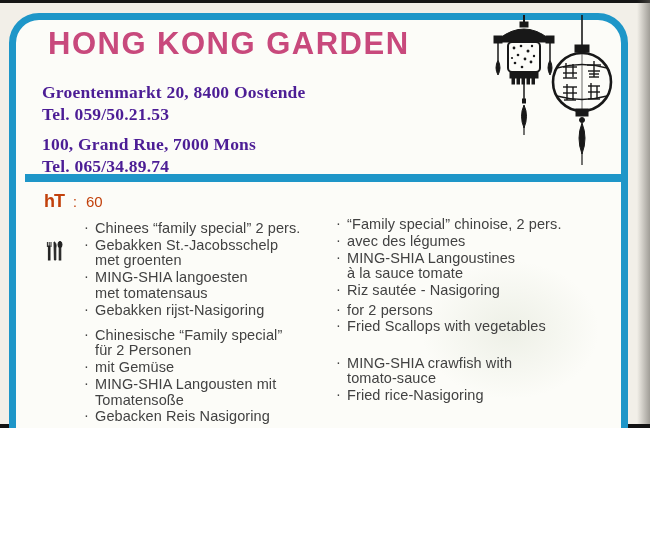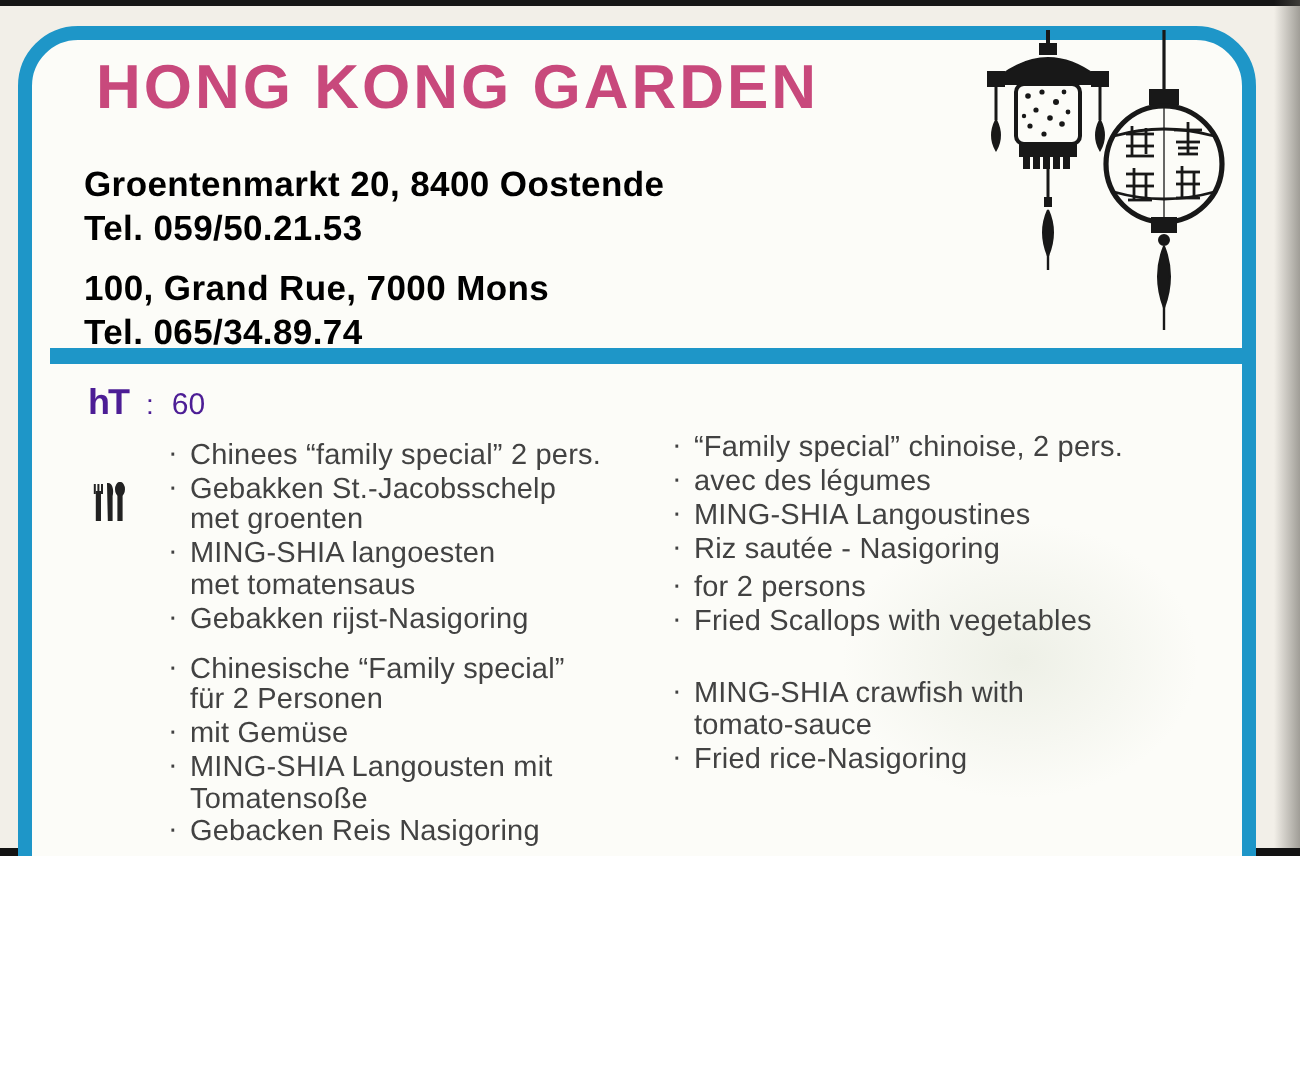--- a/index.html
+++ b/index.html
@@ -20,28 +20,28 @@
     background:#fcfcf8;
   }
   .smudge { position:absolute; left:420px; top:260px; width:180px; height:140px;
             background:radial-gradient(ellipse at center, rgba(186,196,168,0.22), rgba(186,196,168,0) 70%); }
   .title {
     position:absolute; left:48px; top:26px;
     font-size:31px; font-weight:bold; letter-spacing:1.5px;
     color:var(--brand,#c8497c); white-space:nowrap;
   }
   .addr { position:absolute; left:42px; font-size:17.5px; font-weight:bold;
-          color:#000000; letter-spacing:0.2px; white-space:nowrap; }
+          color:#4c1d95; letter-spacing:0.2px; white-space:nowrap;font-family:Liberation Serif, serif; }
   .addr1 { top:82px; }  .tel1 { top:104px; }
   .addr2 { top:134px;text-align:right; } .tel2 { top:156px; }
   .sep { position:absolute; left:25px; top:174px; width:596px; height:8px;
          background:var(--accent,#1e96c8); }
   .lantern-svg { position:absolute; left:488px; top:15px; }
   .seats-row { position:absolute; left:44px; top:191px; display:flex; align-items:baseline;
-               gap:9px; color:#4c1d95; }
+               gap:9px; color:#c2410c; }
   .seats-glyph { font-size:18px; font-weight:bold; letter-spacing:-1px; }
   .seats-sep { font-size:14px; }
   .seats-count { font-size:15px; }
   .cutlery-svg { position:absolute; left:46px; top:241px; }
   .menu-col { position:absolute; font-size:14.5px; line-height:15.4px;
               color:#424242; letter-spacing:0.1px; }
   .col-left  { left:84px;  top:221px; width:252px; }
   .col-right { left:336px; top:217px; width:280px; }
   .mi { position:relative; padding-left:11px; margin-bottom:1.5px; }
   .mi .b { position:absolute; left:0; top:-1px; }
@@ -222,20 +222,21 @@
         <span class="b">·</span>
         <div>“Family special” chinoise, 2 pers.</div>
       </div>
     <div class="mi">
         <span class="b">·</span>
         <div>avec des légumes</div>
       </div>
     <div class="mi">
         <span class="b">·</span>
         <div>MING-SHIA Langoustines</div>
+        <div>à la sauce tomate</div>
       </div>
     <div class="mi gap-after-r">
         <span class="b">·</span>
         <div>Riz sautée - Nasigoring</div>
       </div>
     <div class="mi">
         <span class="b">·</span>
         <div>for 2 persons</div>
       </div>
     <div class="mi gap-big">

